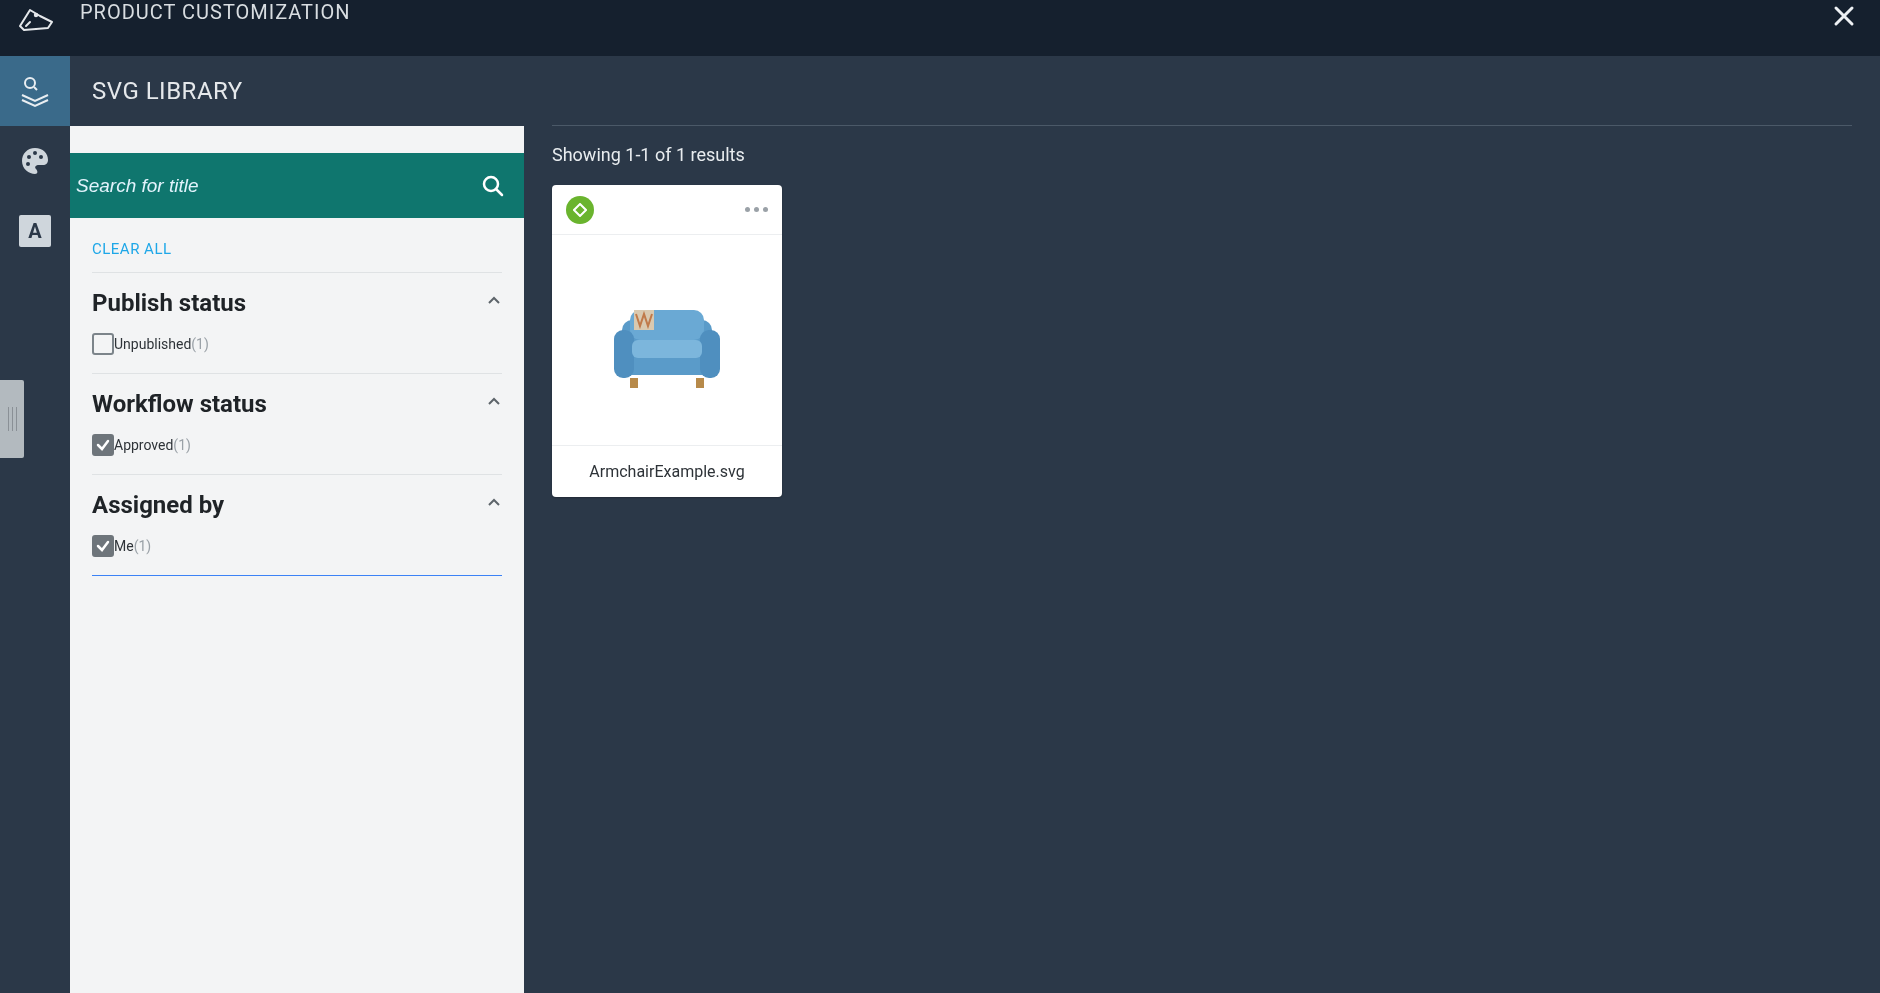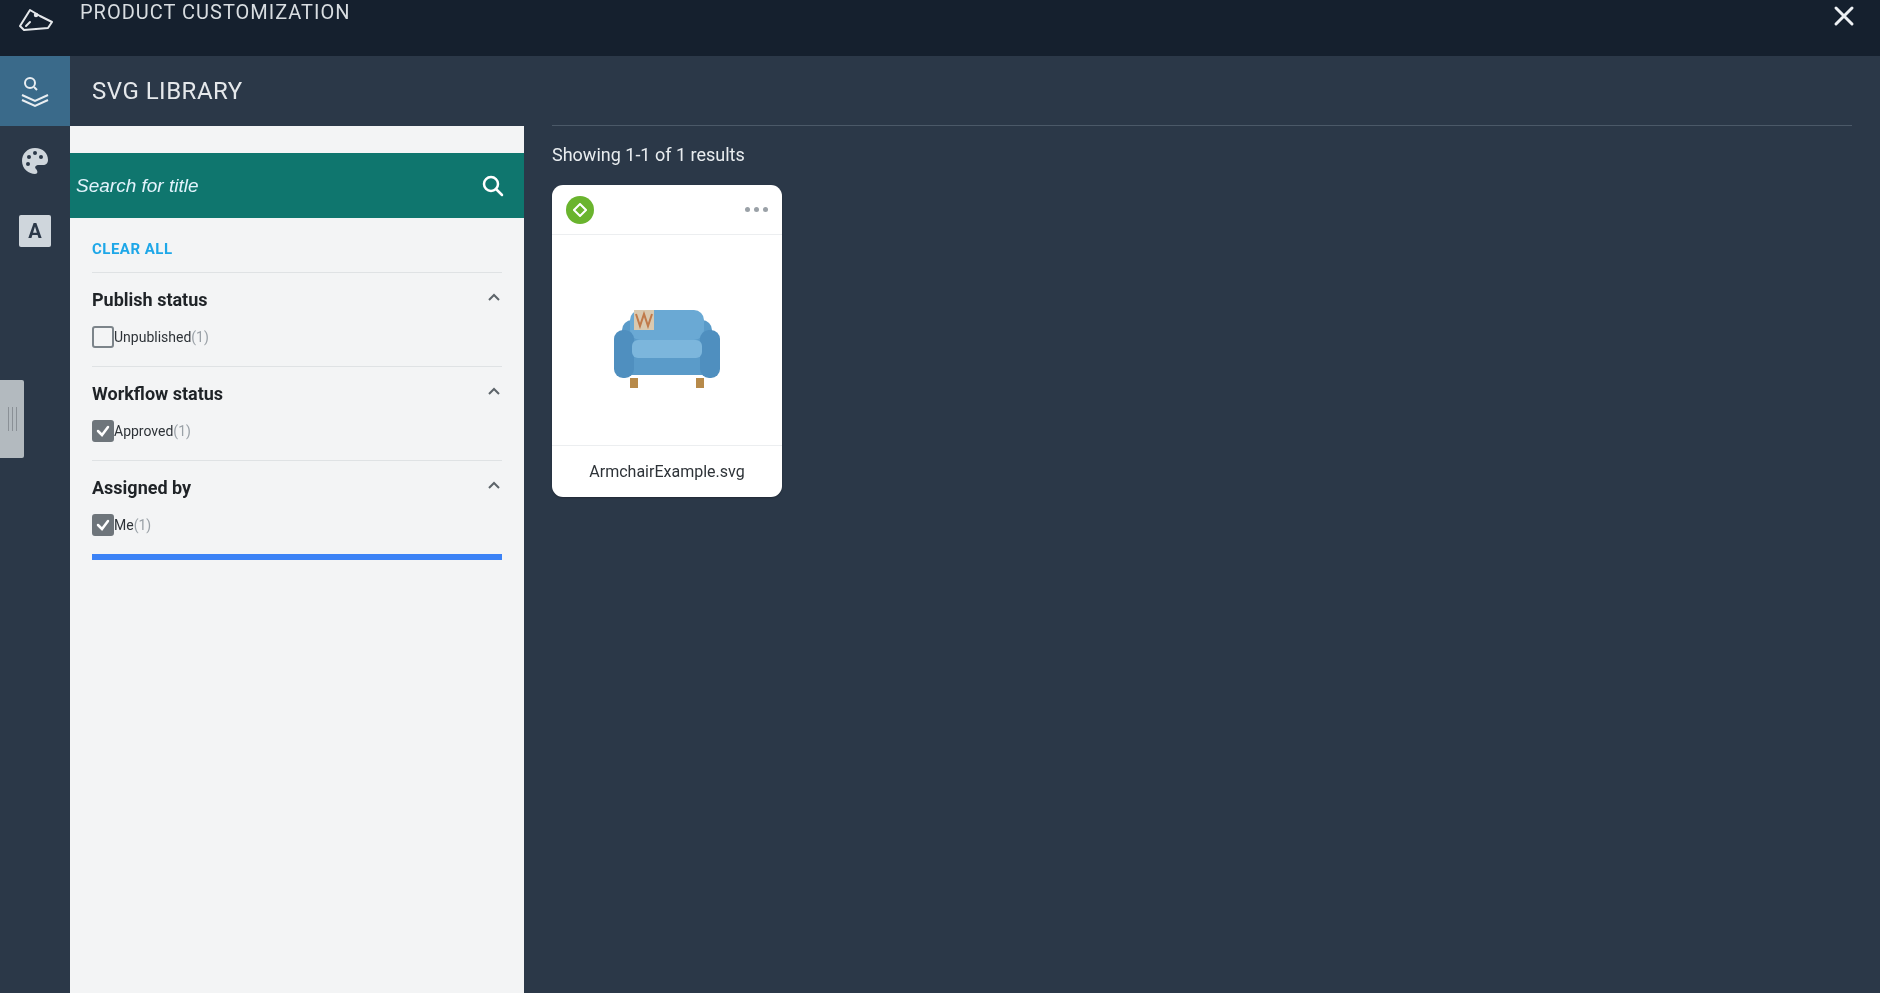--- a/index.html
+++ b/index.html
@@ -116,37 +116,37 @@
     font-style: italic;
   }
   .search-bar input::placeholder { color: #e2f3fc; font-style: italic; }
   .search-bar .search-icn { color:#fff; width:26px; height:26px; display:flex;align-items:center;justify-content:center;}
 
   .filter-body {
     padding: 16px 22px 0 22px;
   }
   .clear-all {
     color: #1ea7e8;
-    font-weight: 700;
+    font-weight: 400;
     font-size: 15px;
     letter-spacing: 0.5px;
     cursor: pointer;
     padding: 6px 0 14px 0;
   }
 
   .filter-group { border-top: 1px solid #dfe2e4; padding: 16px 0 14px 0; }
   .filter-group:first-of-type { border-top: 1px solid #dfe2e4; }
-  .filter-group:last-of-type { border-bottom: 6px solid #3b82f6; }
+  .filter-group:last-of-type { border-bottom: 1px solid #3b82f6; }
 
   .fg-head {
     display:flex; align-items:center; justify-content:space-between;
     cursor:pointer;
     margin-bottom: 12px;
   }
-  .fg-title { font-size: 18px; font-weight: 700; color:#1f2327; }
+  .fg-title { font-size: 24px; font-weight: 700; color:#1f2327; }
   .chev { color:#5d646a; }
 
   .fg-option {
     display:flex; align-items:center; gap:0;
     padding: 4px 0;
     color:#2e3338;
     font-size: 14px;
     cursor:pointer;
   }
   .fg-option .count { color:#9aa1a7; }
@@ -167,21 +167,21 @@
     padding: 18px 28px 0 28px;
     display:flex; flex-direction:column;
   }
   .content-header-blank { height: 52px; border-bottom: 1px solid #4b5968; }
   .results-row { padding: 18px 0 20px 0; color:#e8ecef; font-size: 18px; }
 
   .cards { display:flex; gap:24px; flex-wrap:wrap; }
   .card {
     width: 230px;
     background:#fff;
-    border-radius: 11px;
+    border-radius: 4px;
     overflow:hidden;
     box-shadow: 0 1px 2px rgba(0,0,0,0.25);
   }
   .card-top {
     height:50px;
     display:flex; align-items:center; justify-content:space-between;
     padding: 0 14px;
     border-bottom:1px solid #eceef0;
   }
   .status-dot {

